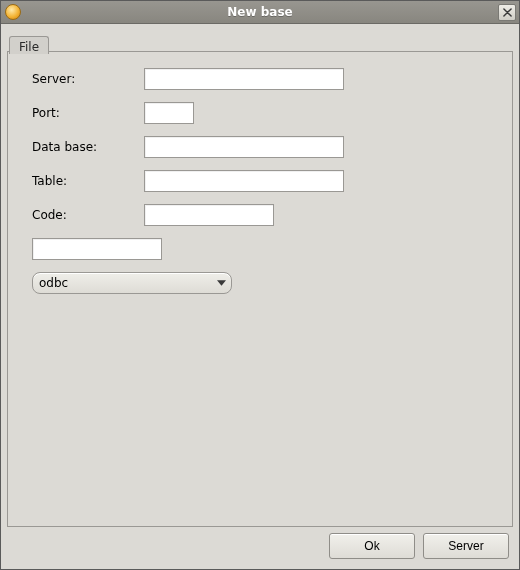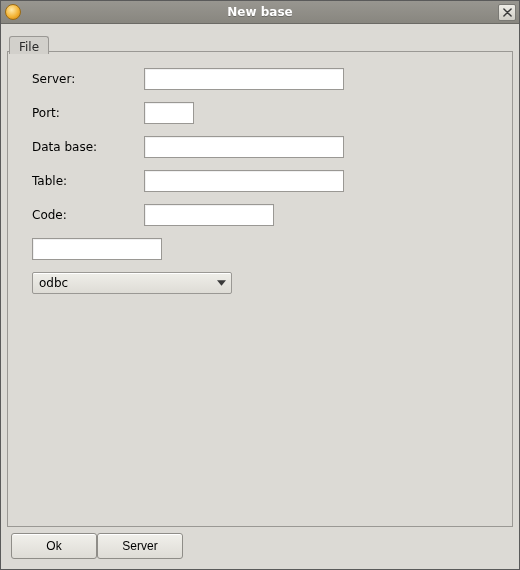--- a/index.html
+++ b/index.html
@@ -128,35 +128,37 @@
   .txt.user, .txt.code { width: 130px; }
   .select-wrap {
     position: relative;
     width: 200px;
     height: 22px;
   }
   .select-wrap .sel-display {
     width: 100%; height: 100%;
     border: 1px solid #9a9894;
     background: linear-gradient(to bottom, #efeee9, #dedcd6);
-    border-radius: 2px;
+    border-radius: 8px;
     padding: 3px 22px 0 6px;
     font-size: 12px;
     cursor: pointer;
     box-shadow: inset 0 1px 0 #fff;
   }
   .select-wrap .sel-arrow {
     position: absolute;
     right: 6px; top: 50%;
     transform: translateY(-50%);
     pointer-events: none;
   }
   .select-wrap .sel-arrow svg { width: 9px; height: 6px; display:block; }
   .button-row {
     display: flex;
+    justify-content: flex-end;
+    gap: 8px;
     padding: 6px 4px 4px 4px;
   }
   .btn {
     min-width: 86px;
     height: 26px;
     border: 1px solid #8f8d88;
     background: linear-gradient(to bottom, #f1f0eb, #dedcd6);
     border-radius: 3px;
     font-size: 12px;
     color: #000;

